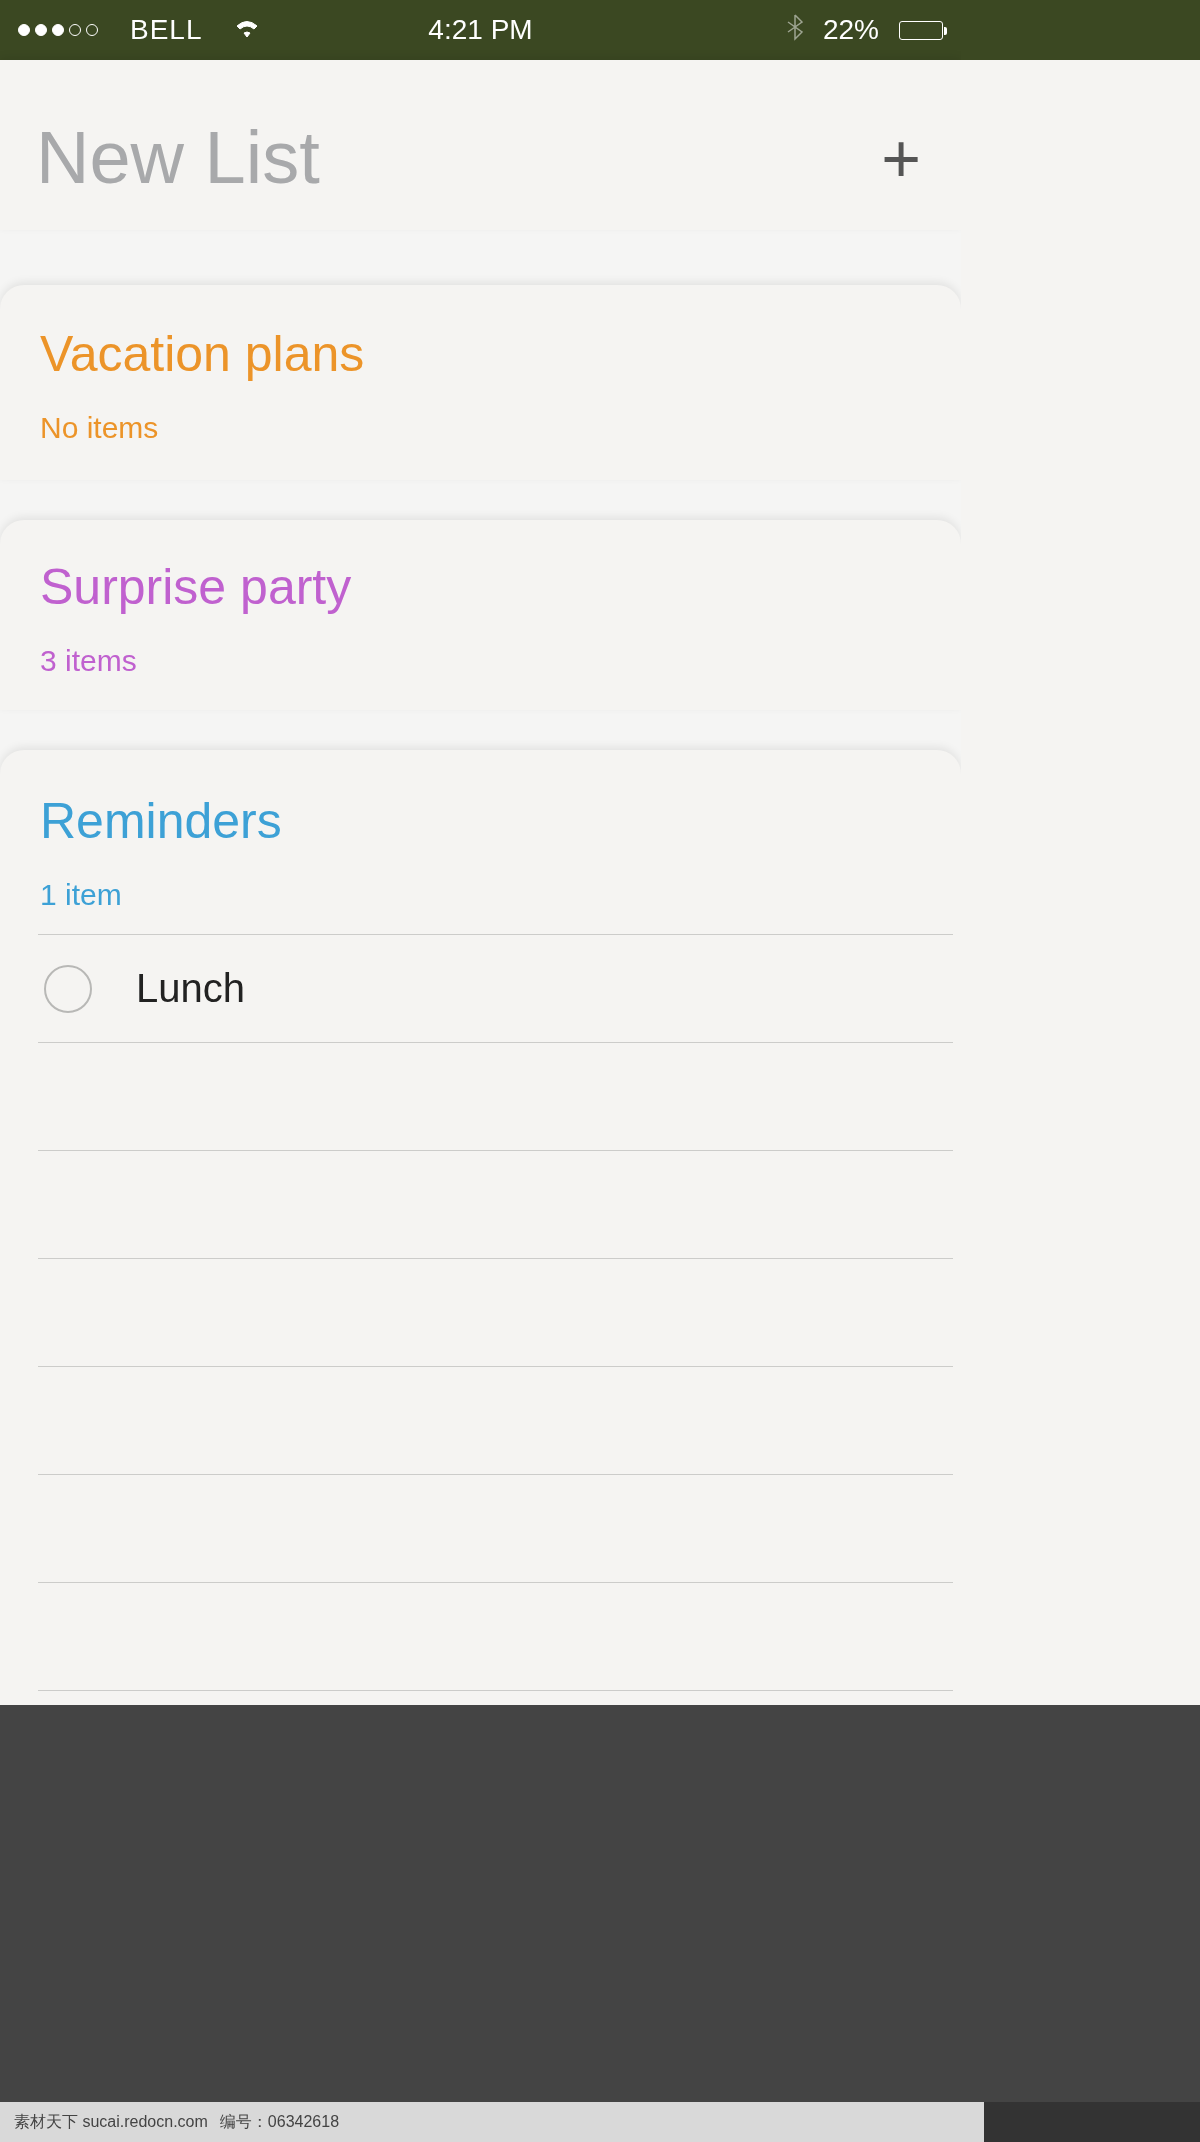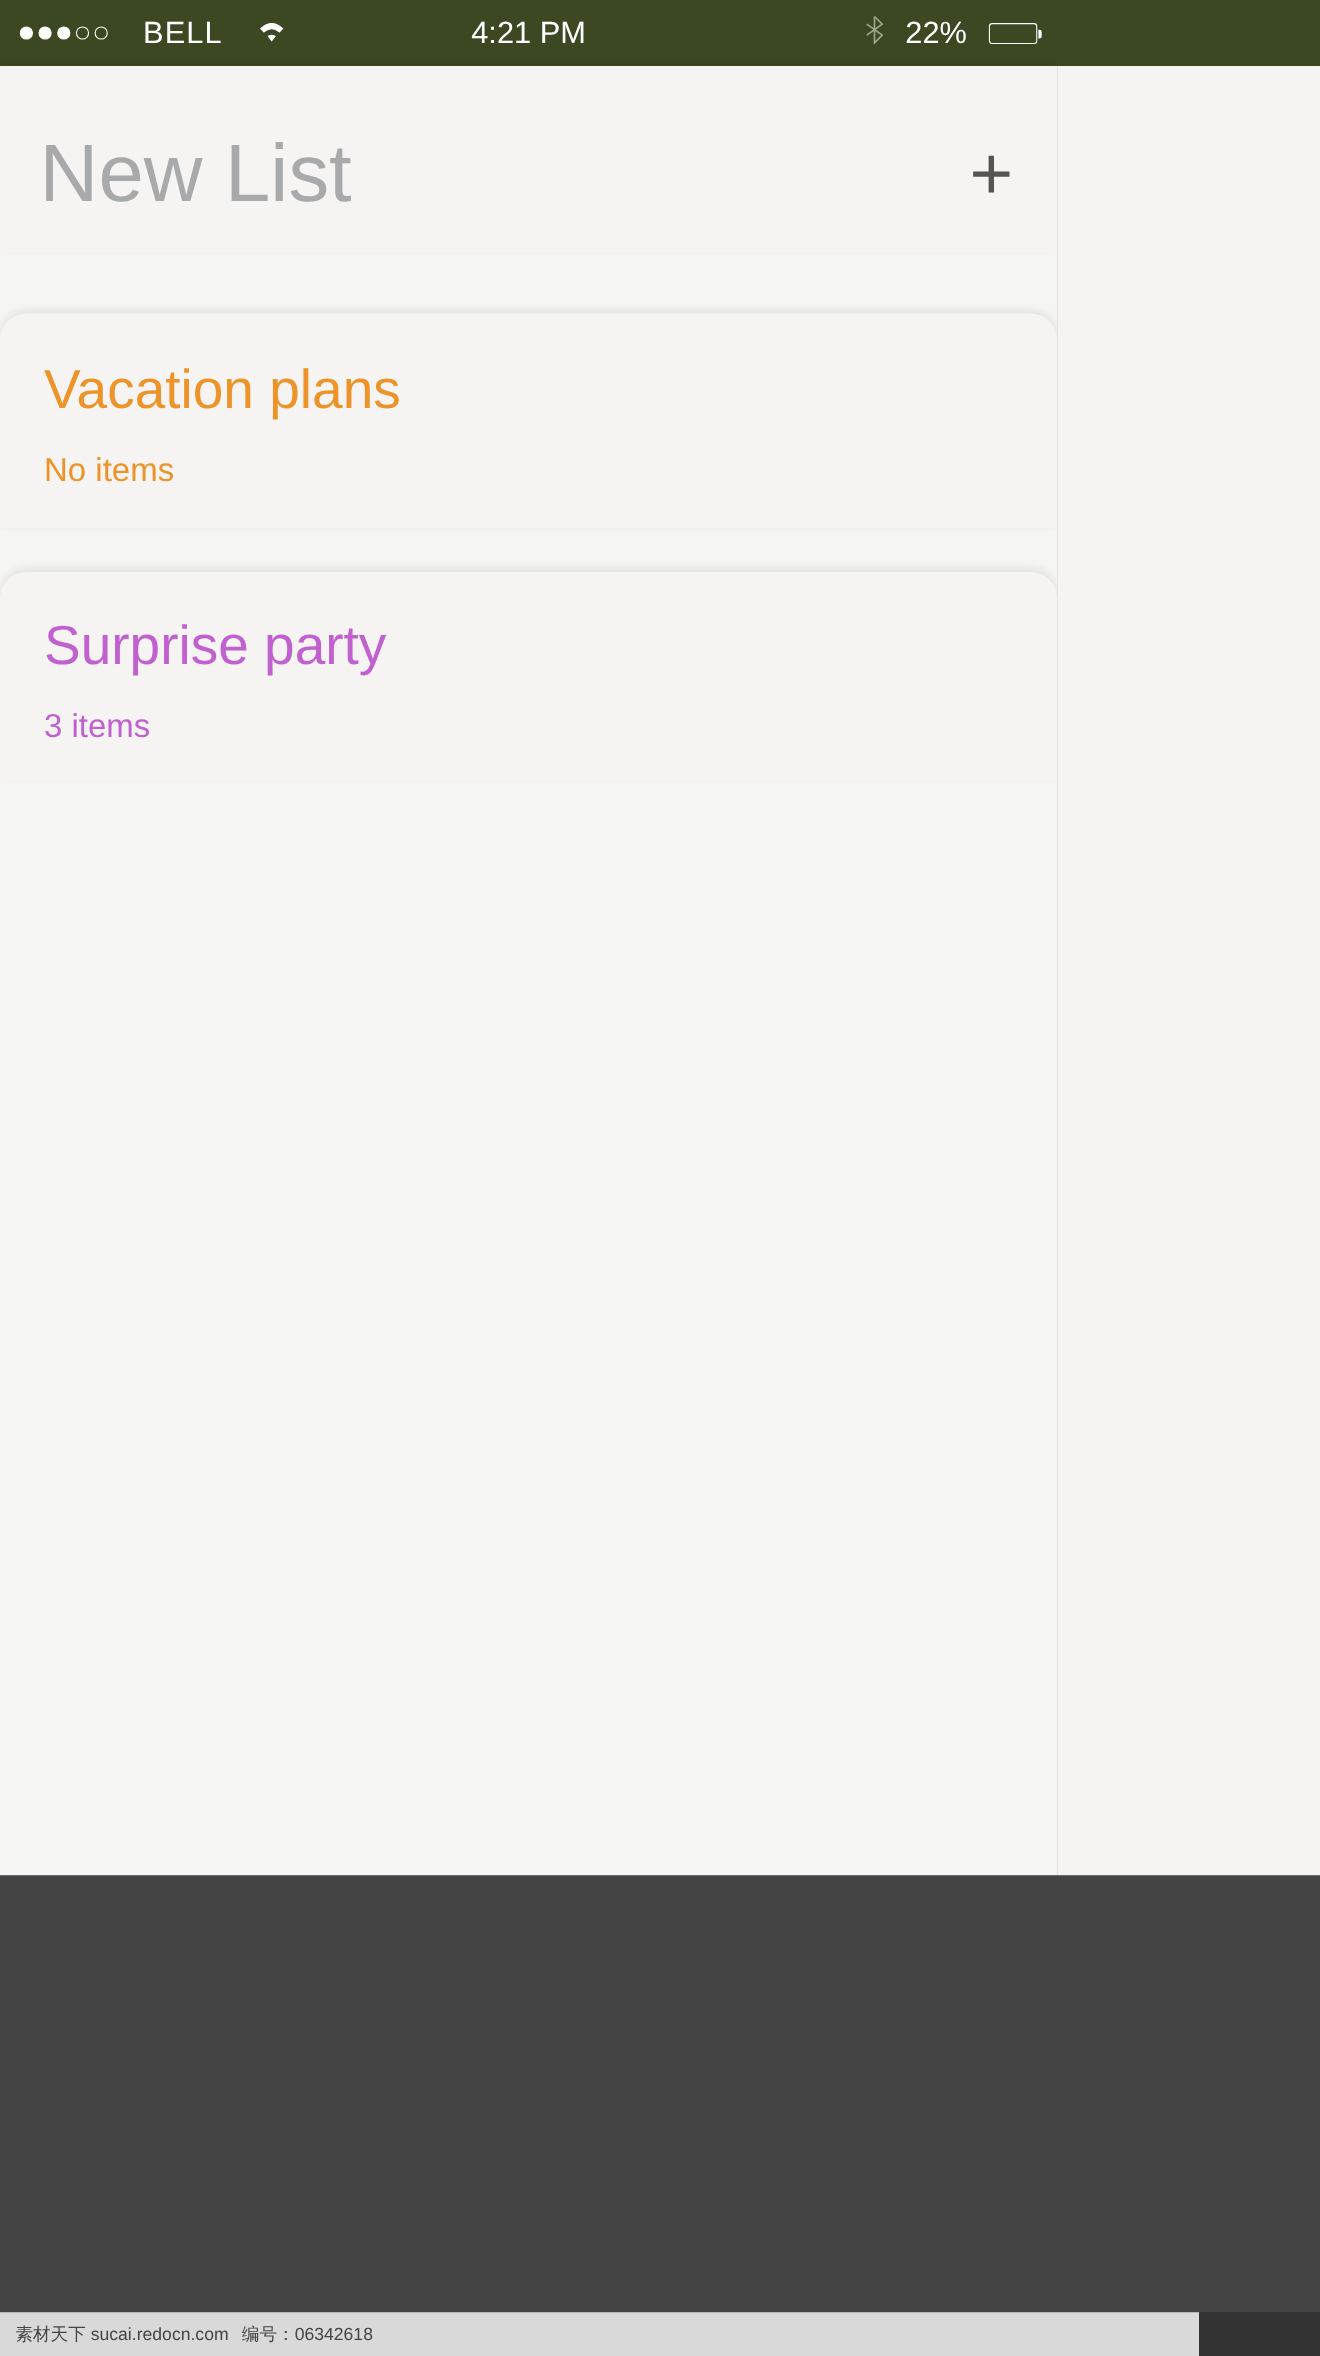--- a/index.html
+++ b/index.html
@@ -176,21 +176,21 @@
       top: 1705px;
       left: 0;
       width: 1200px;
       height: 397px;
       background: #444;
     }
     .gray-strip {
       position: absolute;
       top: 2102px;
       left: 0;
-      width: 1090px;
+      width: 984px;
       height: 40px;
       background: #d9d9d9;
       color: #444;
       font-size: 16px;
       display: flex;
       align-items: center;
       padding: 0 14px;
       gap: 12px;
       font-family: Arial, sans-serif;
     }
@@ -244,20 +244,37 @@
     <div class="card card-vacation">
       <div class="list-title orange">Vacation plans</div>
       <div class="list-subtitle orange">No items</div>
     </div>
 
     <div class="card card-surprise">
       <div class="list-title purple">Surprise party</div>
       <div class="list-subtitle purple">3 items</div>
     </div>
 
+    <div class="card card-reminders">
+      <div class="reminders-header">
+        <div class="list-title blue">Reminders</div>
+        <div class="list-subtitle blue">1 item</div>
+      </div>
+      <div class="reminder-line">
+        <span class="reminder-check"></span>
+        <span class="reminder-text">Lunch</span>
+      </div>
+      <div class="reminder-line"></div>
+      <div class="reminder-line"></div>
+      <div class="reminder-line"></div>
+      <div class="reminder-line"></div>
+      <div class="reminder-line"></div>
+      <div class="reminder-line"></div>
+      <div class="reminder-line"></div>
+    </div>
   </div>
 </div>
 
 <div class="right-panel"></div>
 <div class="background-fill"></div>
 <div class="gray-strip">
   <span>素材天下 sucai.redocn.com</span>
   <span>编号：06342618</span>
 </div>
 

